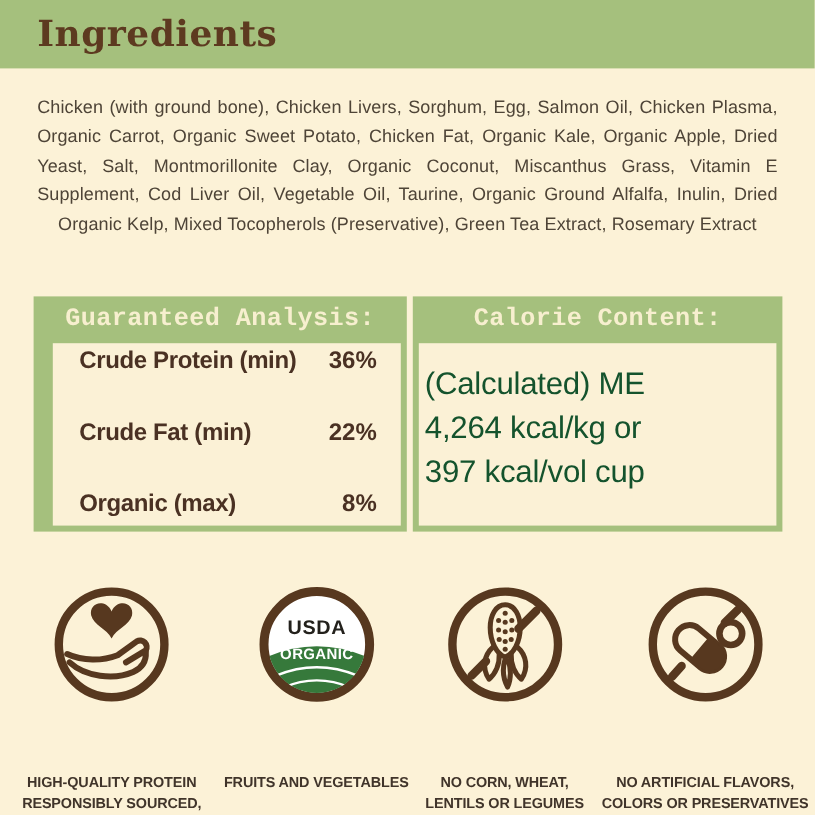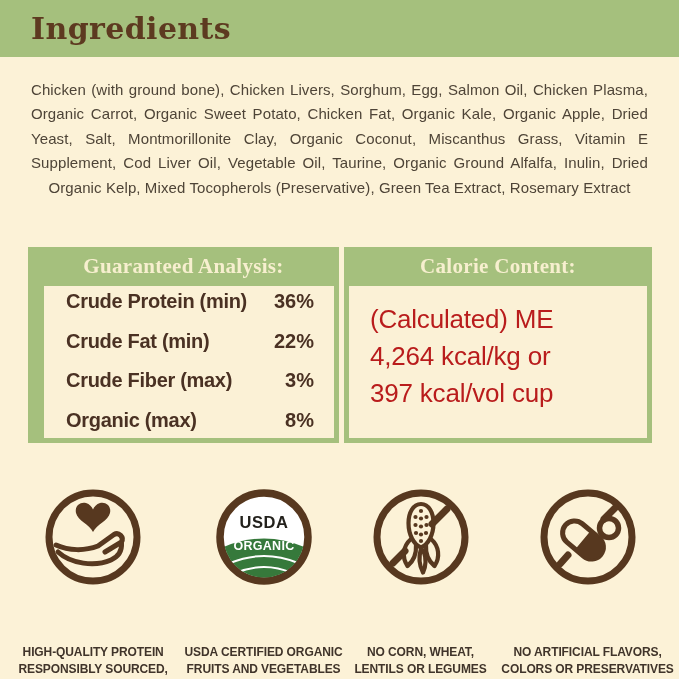--- a/index.html
+++ b/index.html
@@ -35,31 +35,31 @@
   
   .panels{
     margin:47px 27px 0 28px;
     display:flex;gap:5px;height:196px;
   }
   .panel{background:#a5c07d;display:flex;flex-direction:column;box-sizing:border-box;}
   .panel.left{width:311px;}
   .panel.right{flex:1;}
   .panel-header{
     height:39px;display:flex;align-items:center;justify-content:center;
-    font-family:Liberation Serif, serif;font-weight:bold;
+    font-family:Liberation Mono, monospace;font-weight:bold;
     font-size:21px;letter-spacing:.3px;color:#f7efcf;
   }
   .panel-body{
     flex:1;margin:0 5px 5px 5px;background:#fbf1d6;box-sizing:border-box;
   }
   .ga-body{display:flex;flex-direction:column;justify-content:space-between;padding:4px 20px 6px 22px;margin-left:16px;}
   .ga-row{display:flex;justify-content:space-between;align-items:baseline;}
   .ga-label{font-weight:bold;font-size:20px;color:#4a3123;letter-spacing:-.3px;}
   .ga-value{font-weight:bold;font-size:20px;color:#4a3123;}
-  .cal-body{padding:15px 8px 0 21px;font-size:26px;line-height:37px;color:#b91c1c;letter-spacing:-.2px;}
+  .cal-body{padding:15px 8px 0 5px;font-size:26px;line-height:37px;color:#14532d;letter-spacing:-.2px;}
 
   
   .badges{
     margin-top:44px;display:flex;padding:0 2px;
   }
   .badge{display:flex;flex-direction:column;align-items:center;gap:48px;}
   .badge:nth-child(1){width:27%;}
   .badge:nth-child(2){width:23.5%;}
   .badge:nth-child(3){width:23%;}
   .badge:nth-child(4){width:26.5%;}
@@ -86,24 +86,20 @@
     <div class="panel left">
       <div class="panel-header">Guaranteed Analysis:</div>
       <div class="panel-body ga-body">
         <div class="ga-row">
           <span class="ga-label">Crude Protein (min)</span>
           <span class="ga-value">36%</span>
         </div>
         <div class="ga-row">
           <span class="ga-label">Crude Fat (min)</span>
           <span class="ga-value">22%</span>
-        </div>
-        <div class="ga-row">
-          <span class="ga-label">Crude Fiber (max)</span>
-          <span class="ga-value">3%</span>
         </div>
         <div class="ga-row">
           <span class="ga-label">Organic (max)</span>
           <span class="ga-value">8%</span>
         </div>
       </div>
     </div>
 
     <div class="panel right">
       <div class="panel-header">Calorie Content:</div>
@@ -141,21 +137,20 @@
         <circle cx="50" cy="50" r="44" fill="#ffffff" stroke="#57381f" stroke-width="7.5"></circle>
         <g clip-path="url(#sealclip)">
           <path d="M7,61 Q50,42 93,61 L93,100 L7,100 Z" fill="#36793b"></path>
           <path d="M16,76 Q50,62 84,76" fill="none" stroke="#ffffff" stroke-width="2"></path>
           <path d="M22,86 Q50,74 78,86" fill="none" stroke="#ffffff" stroke-width="2"></path>
         </g>
         <text x="50" y="41" text-anchor="middle" font-family="Liberation Sans, sans-serif" font-weight="bold" font-size="16.5" letter-spacing="0.5" fill="#23211c">USDA</text>
         <text x="50" y="62.5" text-anchor="middle" font-family="Liberation Sans, sans-serif" font-weight="bold" font-size="12.5" letter-spacing="0.3" fill="#ffffff">ORGANIC</text>
       </svg>
       <div class="badge-caption">
-        <div>USDA CERTIFIED ORGANIC</div>
         <div>FRUITS AND VEGETABLES</div>
       </div>
     </div>
 
     <div class="badge">
       <svg width="100" height="100" viewBox="0 0 100 100">
         <circle cx="50" cy="50" r="44" fill="none" stroke="#57381f" stroke-width="7"></circle>
         <line x1="76" y1="22" x2="61" y2="37" stroke="#57381f" stroke-width="7" stroke-linecap="round"></line>
         <line x1="34" y1="64" x2="22" y2="76" stroke="#57381f" stroke-width="7" stroke-linecap="round"></line>
         <path d="M50,17 C58,17 62.5,26 62.5,36 C62.5,48 57,58 50,60.5 C43,58 37.5,48 37.5,36 C37.5,26 42,17 50,17 Z" fill="none" stroke="#57381f" stroke-width="4.2" stroke-linejoin="round"></path>

